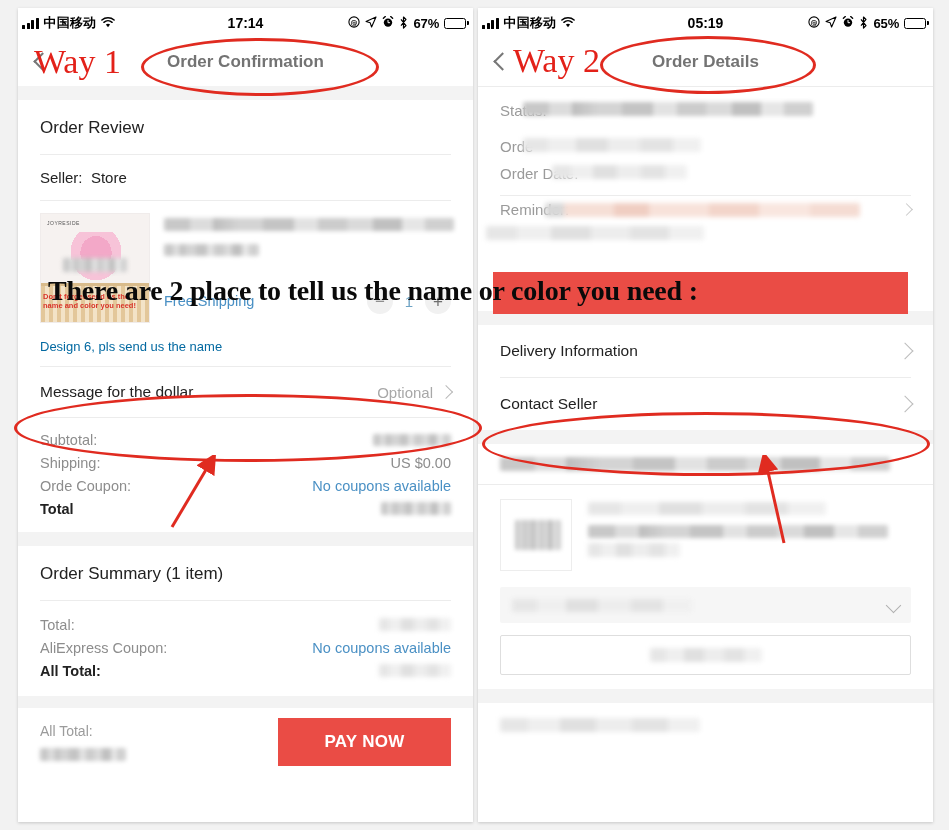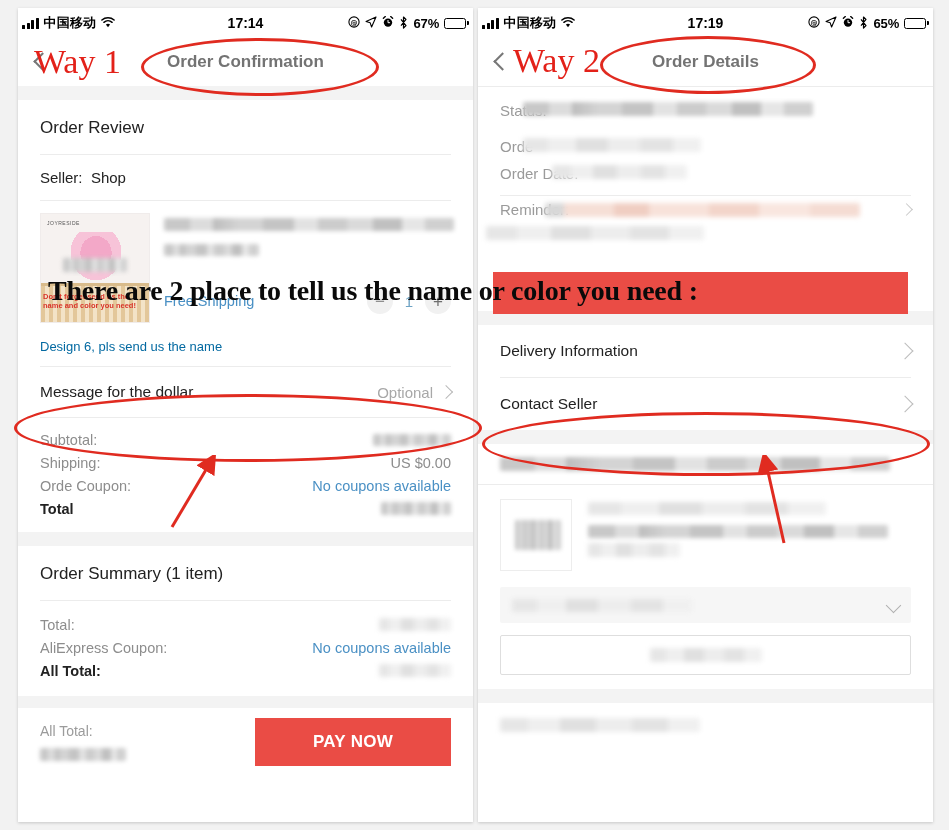--- a/index.html
+++ b/index.html
@@ -150,21 +150,21 @@
   .sum-line{display:flex;align-items:center;justify-content:space-between;
     font-size:14.5px;color:#8d8d8d;padding:3.5px 0;}
   .sum-line.bold{color:#222;font-weight:bold;}
 
   .paybar{
     background:#fff;padding:10px 22px 14px;display:flex;align-items:center;
     justify-content:space-between;
   }
   .paybar-left{font-size:14px;color:#9b9b9b;}
   .pay-btn{
-    width:196px;height:48px;background:#ea4c45;color:#fff;
+    width:173px;height:48px;background:#ea4c45;color:#fff;
     display:flex;align-items:center;justify-content:center;
     font-size:17px;font-weight:bold;letter-spacing:.3px;
   }
 
   
   .ord-head{padding:10px 22px 0;}
   .ol{display:flex;align-items:baseline;font-size:15px;color:#9a9a9a;padding:5px 0;}
   .ol .lbl{flex:0 0 auto;}
   .rem-row{display:flex;align-items:center;font-size:15px;color:#9a9a9a;padding:5px 0;}
   .arrow-r{
@@ -277,21 +277,21 @@
     </div>
 
     <div class="gapbar"></div>
 
     <div class="sec">
       <div class="sec-title">Order Review</div>
       <div class="hr"></div>
 
       <div class="seller-row">
         <span>Seller:</span>&nbsp;
-        <span>Shop</span>
+        <span>Store</span>
       </div>
       <div class="hr"></div>
 
       <div class="prod">
         <div class="prod-thumb">
           <div class="thumb-brand">JOYRESIDE</div>
           <div class="thumb-art"></div>
           <div class="thumb-fence"></div>
           <div class="thumb-note">Don't forget send us the name and color you need!</div>
           <span class="blur thumb-redact"></span>
@@ -391,21 +391,21 @@
           </span>
         <span class="carrier">中国移动</span>
         <span class="ico">
           <svg width="14" height="11" viewBox="0 0 14 11">
               <path d="M7 10.2 4.9 7.6a3.4 3.4 0 0 1 4.2 0Z" fill="#000"></path>
               <path d="M2.9 5.3a6.4 6.4 0 0 1 8.2 0" stroke="#000" stroke-width="1.5" fill="none" stroke-linecap="round"></path>
               <path d="M.9 3a9.4 9.4 0 0 1 12.2 0" stroke="#000" stroke-width="1.5" fill="none" stroke-linecap="round"></path>
             </svg>
         </span>
       </div>
-      <div class="sb-center">17:19</div>
+      <div class="sb-center">05:19</div>
       <div class="sb-right">
         <span class="ico">
           <svg width="12" height="12" viewBox="0 0 12 12">
               <circle cx="6" cy="6" r="5.1" fill="none" stroke="#000" stroke-width="1.1"></circle>
               <text x="6" y="8.6" font-size="7" text-anchor="middle" fill="#000" font-family="DejaVu Sans">@</text>
             </svg>
         </span>
         <span class="ico">
           <svg width="12" height="12" viewBox="0 0 12 12">
               <path d="M11 1 1 5.4l4.2 1.4L6.6 11Z" fill="none" stroke="#000" stroke-width="1.1" stroke-linejoin="round"></path>

